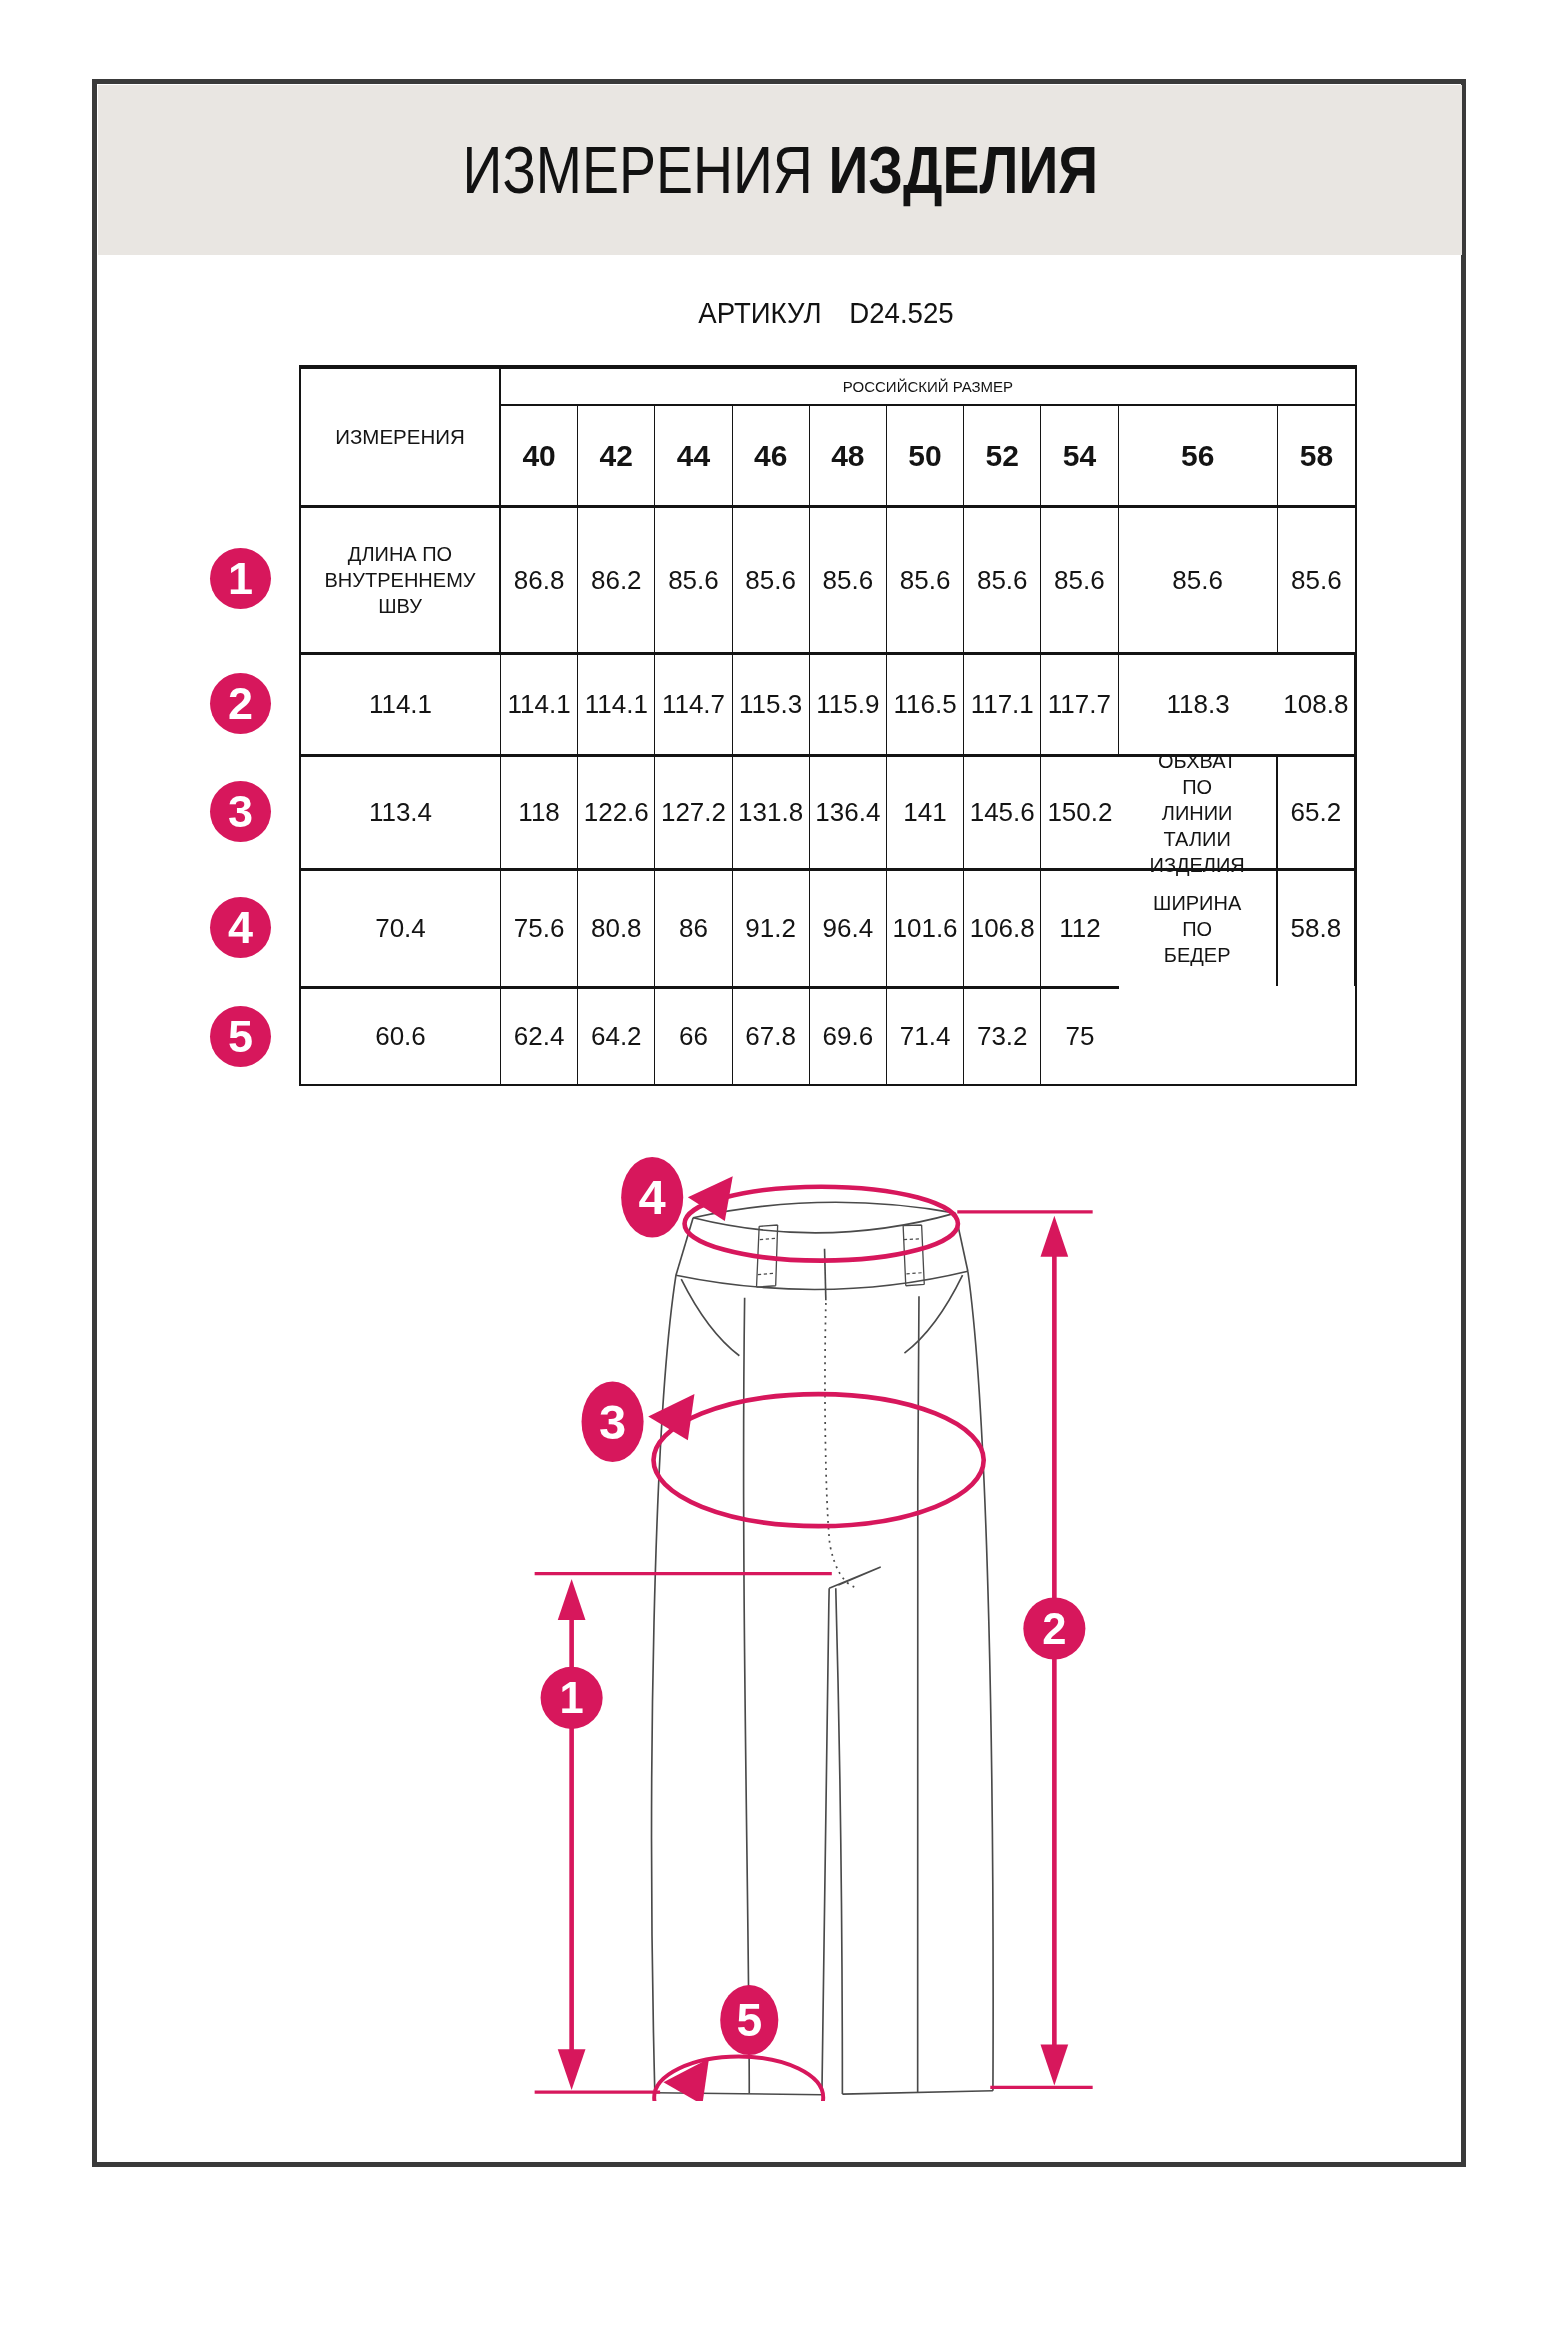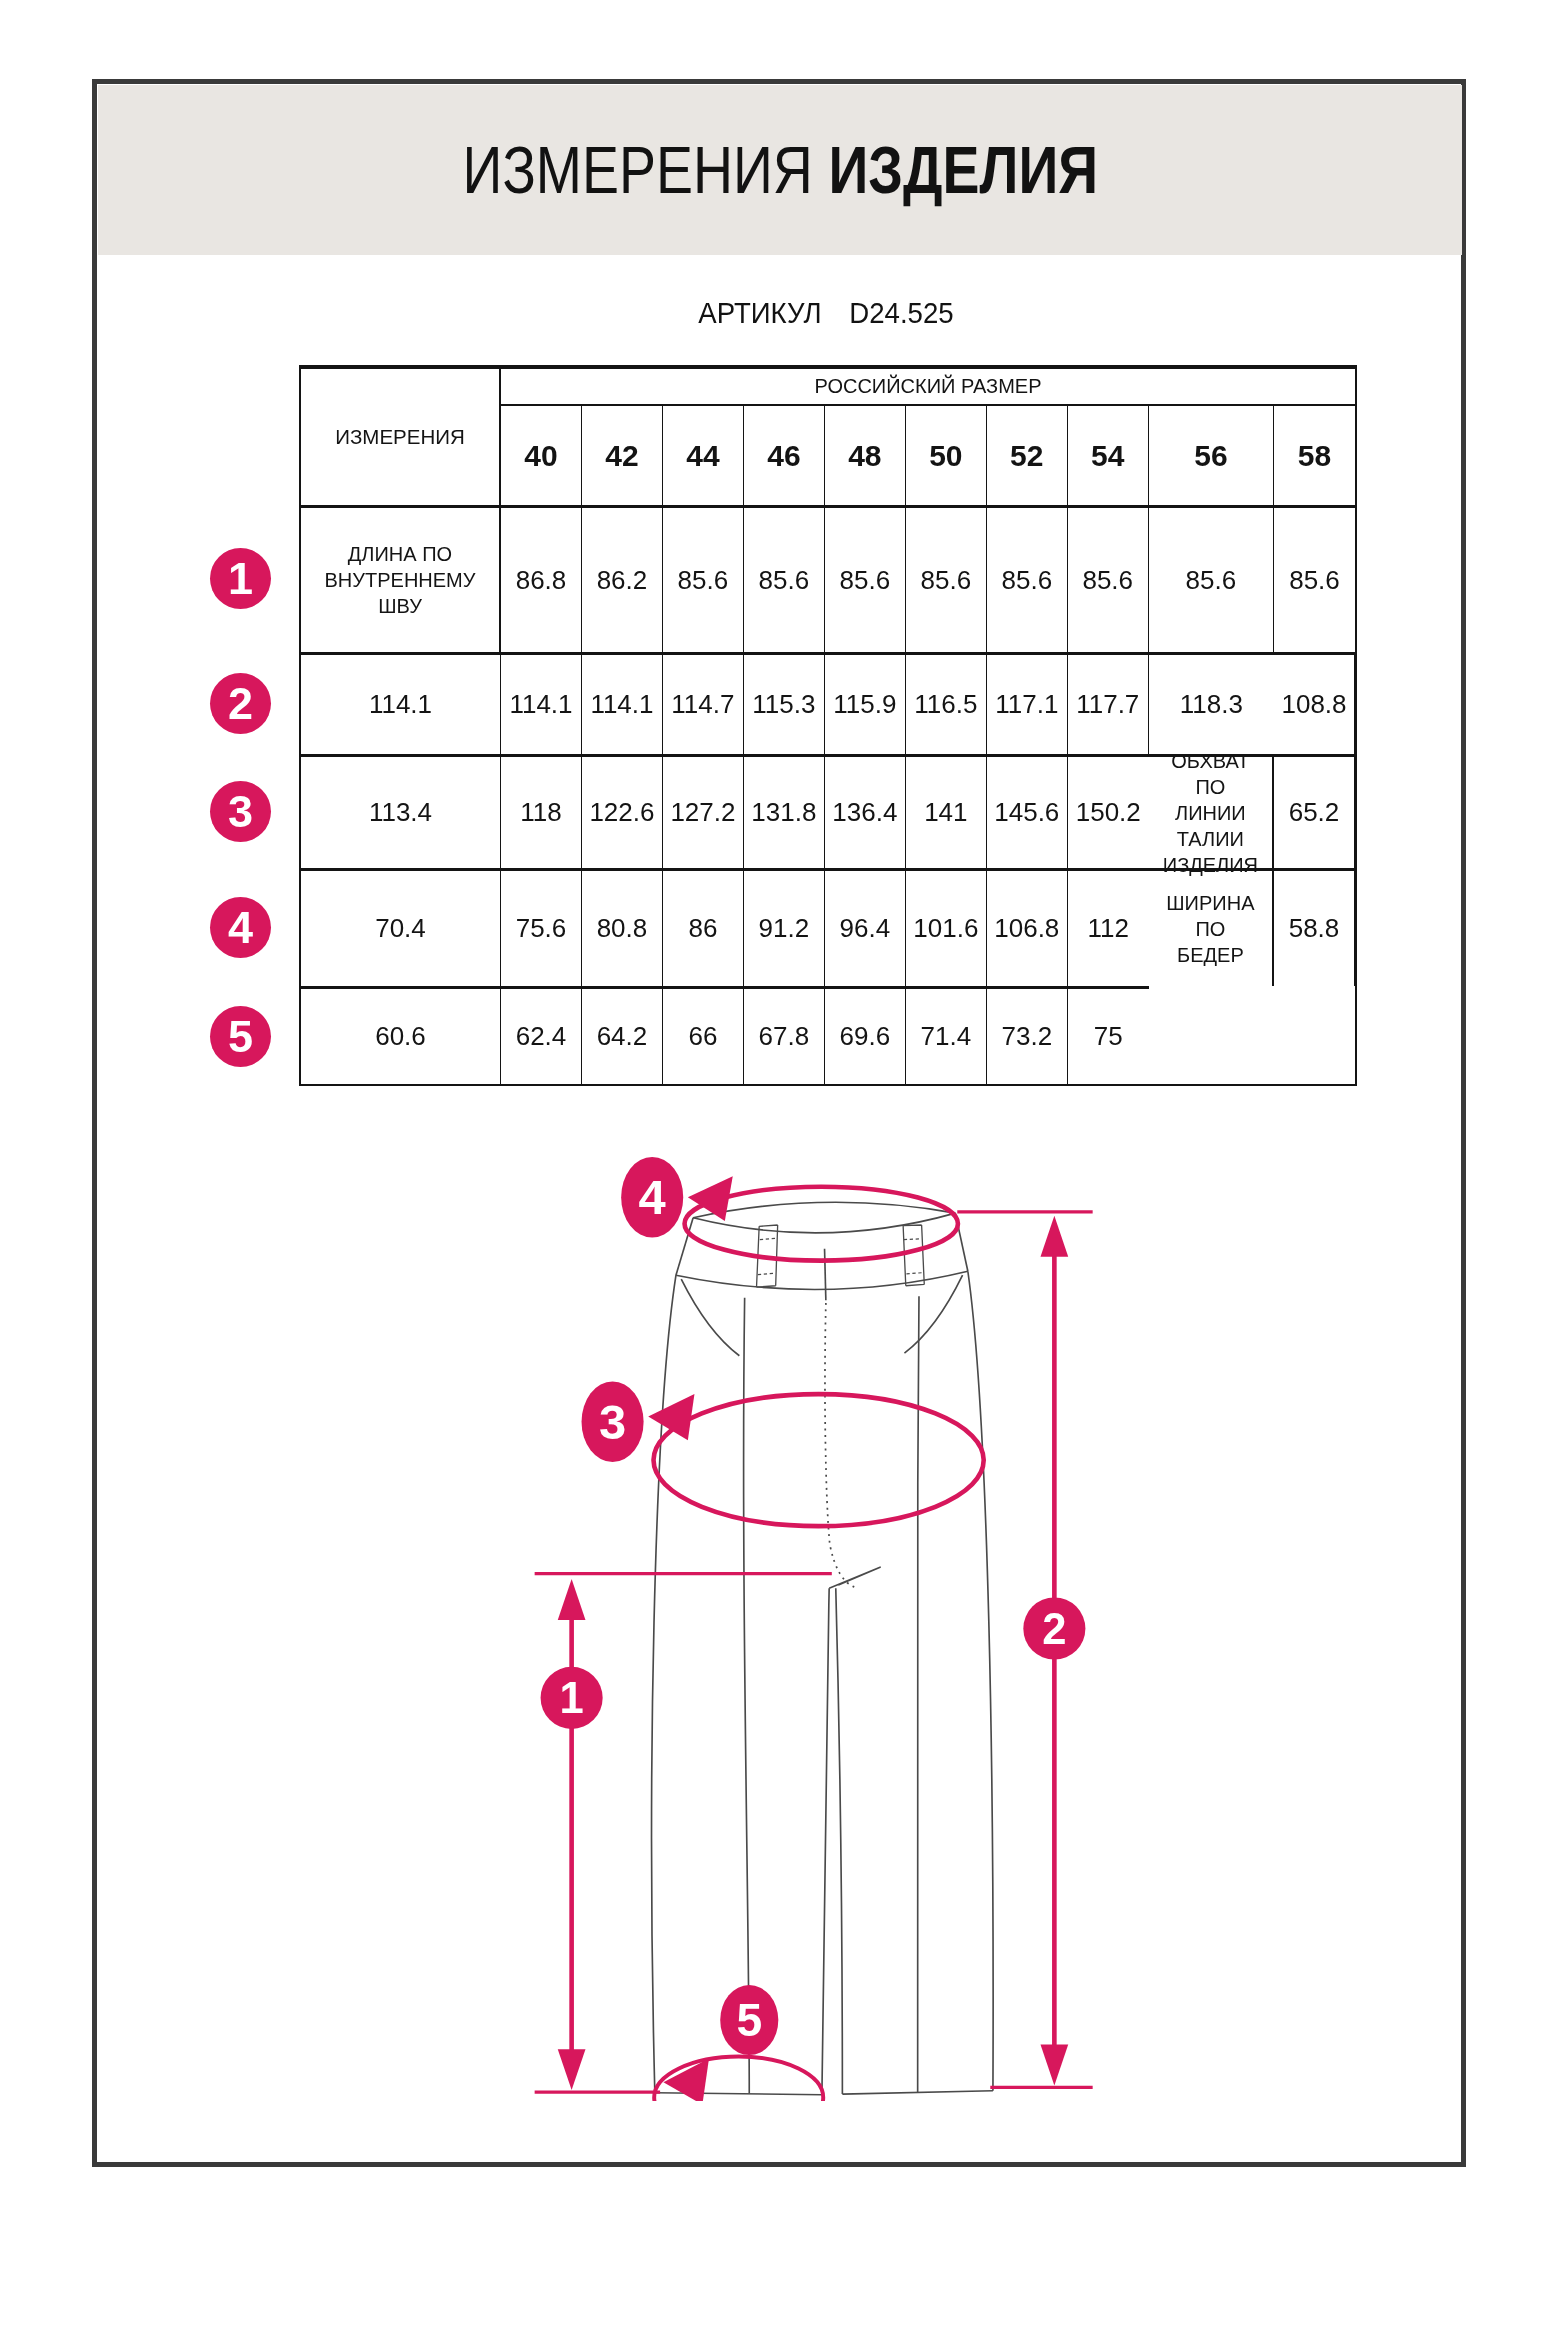--- a/index.html
+++ b/index.html
@@ -17,25 +17,25 @@
   .article .a-val{margin-left:30px;}
 
   #size-table{position:absolute;left:299px;top:365px;width:1054px;box-sizing:content-box;
       display:grid;grid-template-columns:200px repeat(10,1fr);
       grid-template-rows:37px 99px 147px 102px 114px 118px 98px;
       border:2.6px solid #141414;border-top-width:4px;background:#fff;}
   #size-table div{box-sizing:border-box;}
   .mh{grid-row:1/3;grid-column:1;border-right:2px solid #141414;display:flex;align-items:center;
       justify-content:center;font-size:20.5px;}
   .gh{grid-column:2/12;border-bottom:2.6px solid #141414;display:flex;align-items:center;
-      justify-content:center;font-size:20px;}
+      justify-content:center;font-size:15px;}
   .sh{display:flex;align-items:center;justify-content:center;font-weight:700;font-size:30px;
       border-right:1.3px solid #141414;}
   .lc{border-top:3.3px solid #141414;border-right:2px solid #141414;display:flex;align-items:center;
-      justify-content:center;text-align:center;font-size:20px;line-height:1.3;padding:0 14px;}
+      justify-content:center;text-align:center;font-size:20px;line-height:1.3;padding:0 31px;}
   .vc{border-top:3.3px solid #141414;border-right:1.3px solid #141414;display:flex;align-items:center;
       justify-content:center;font-size:26px;}
   .last{border-right:none !important;}
 
   .row-badge{position:absolute;left:210px;width:61px;height:61px;border-radius:50%;
       background:#d7175c;color:#fff;display:flex;align-items:center;justify-content:center;
       font-size:45px;font-weight:700;}
 
   .diagram{position:absolute;left:462px;top:1123px;width:700px;height:978px;}
   .diagram text{font-family:"Liberation Sans",sans-serif;fill:#ffffff;font-weight:600;text-anchor:middle;}

